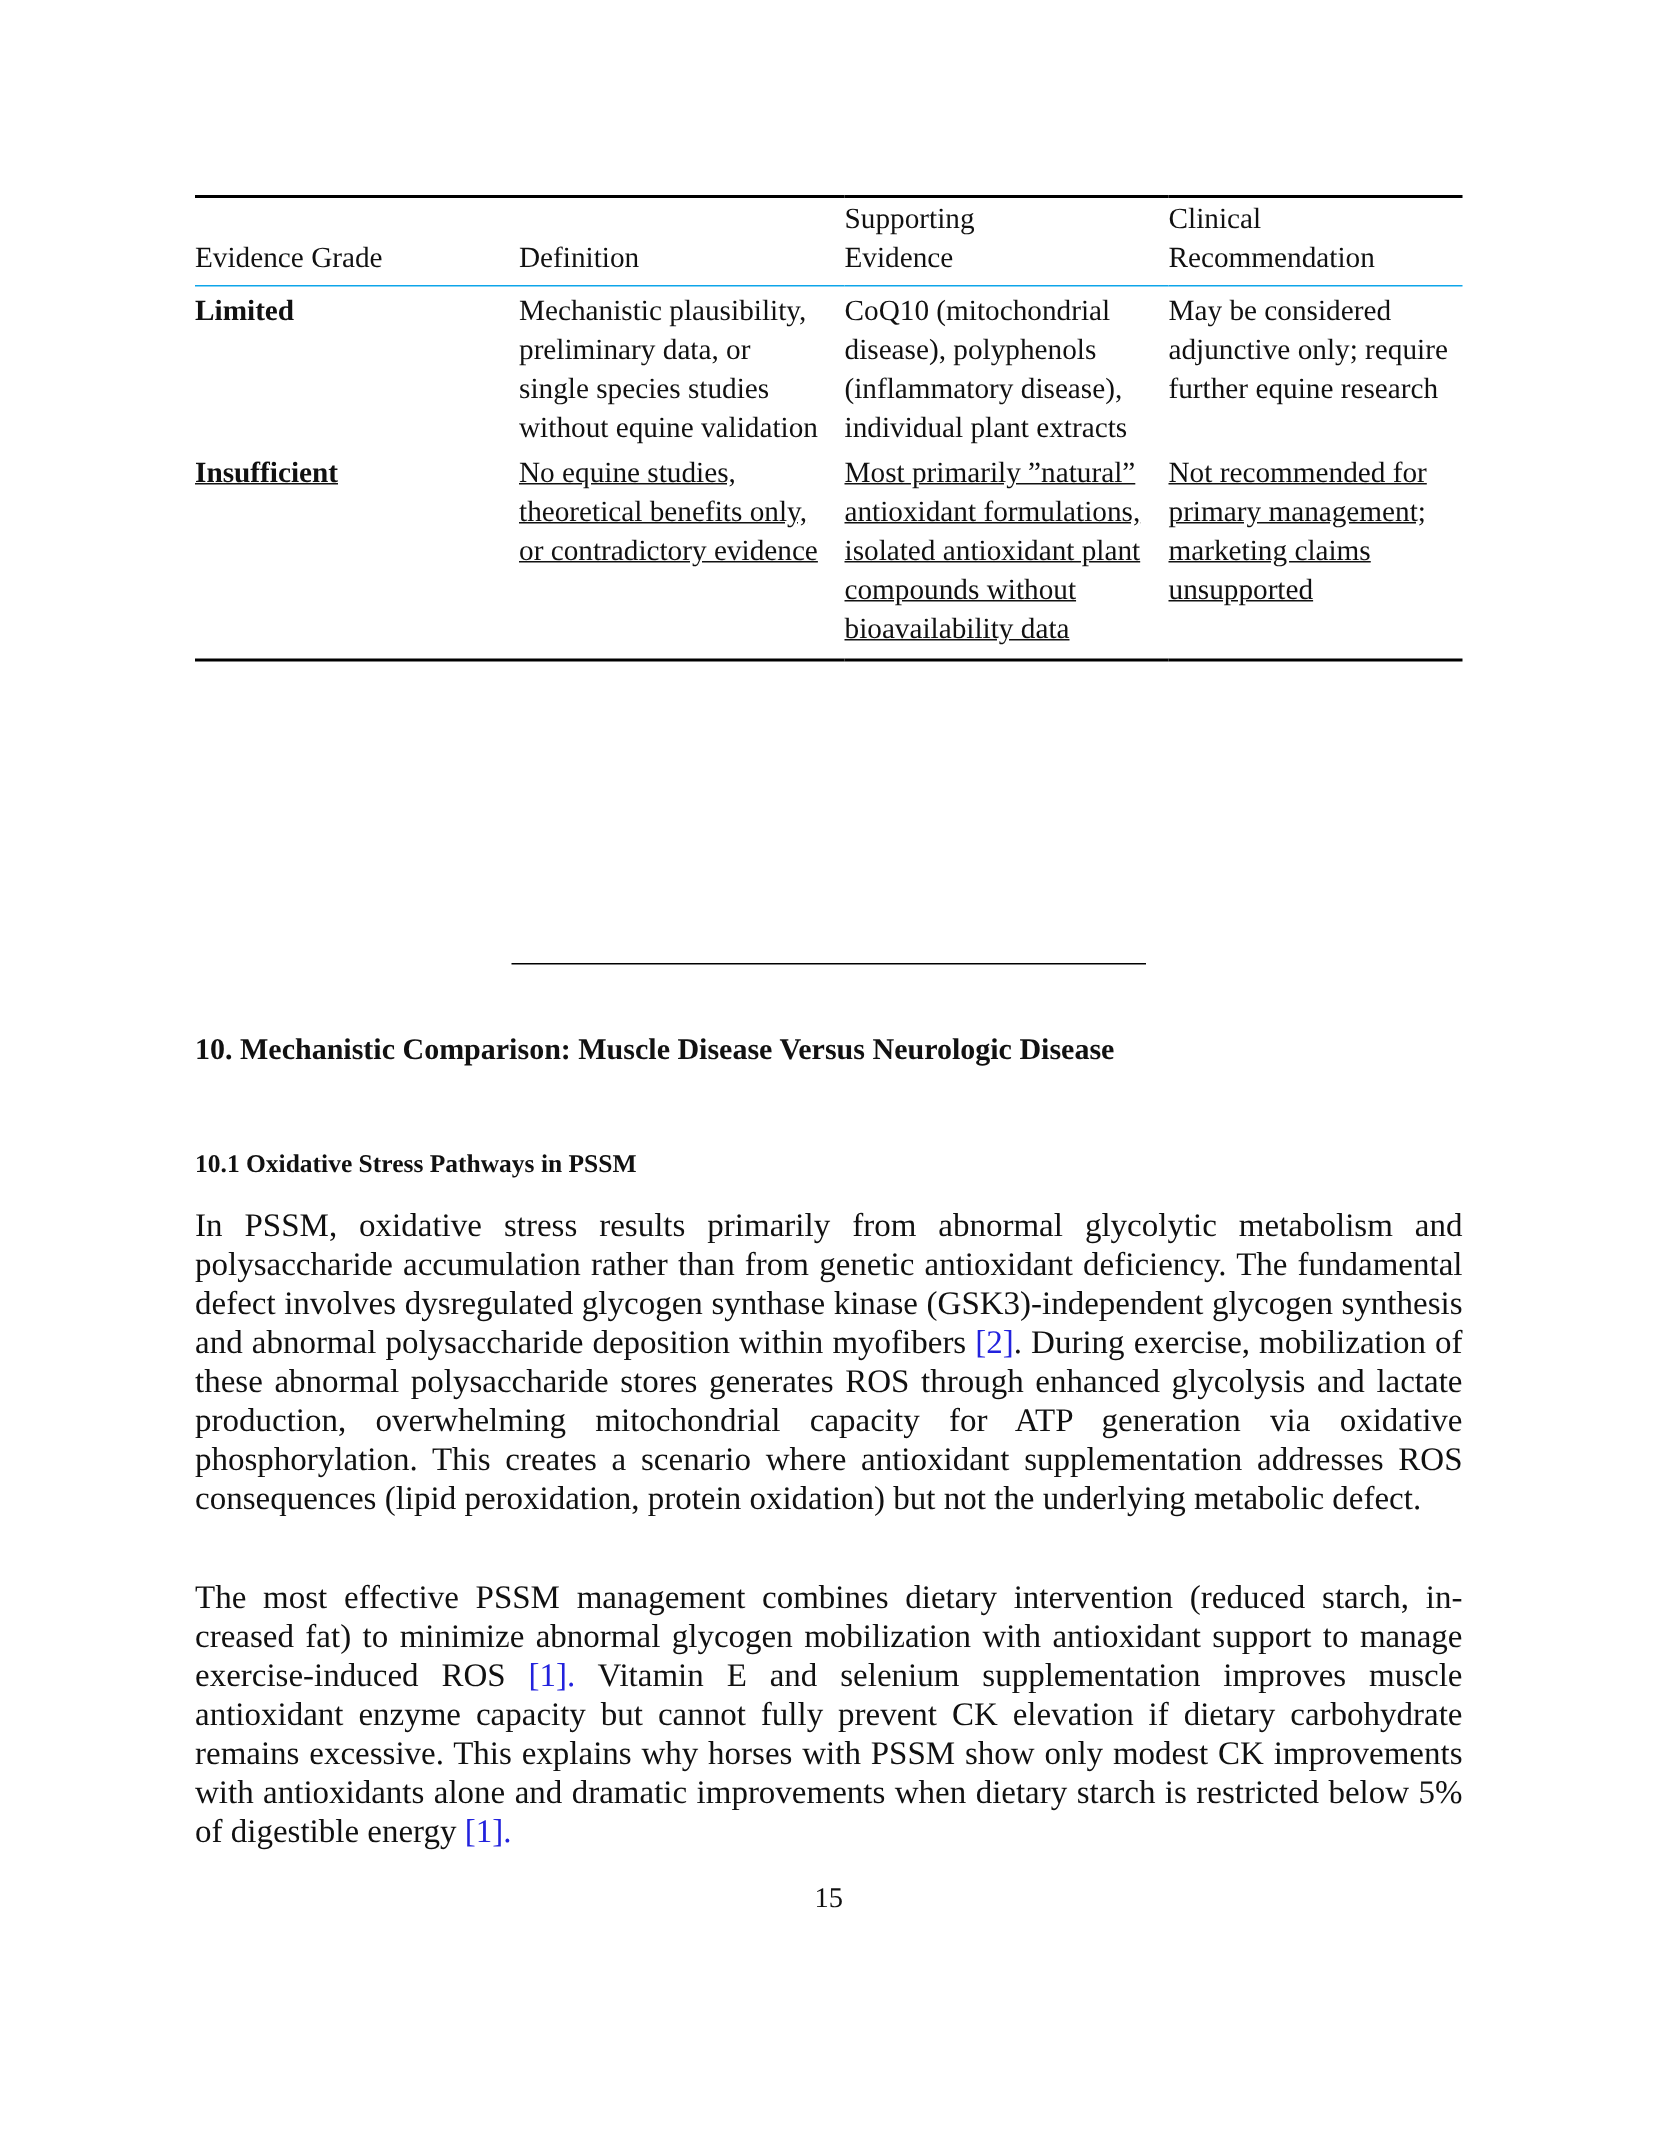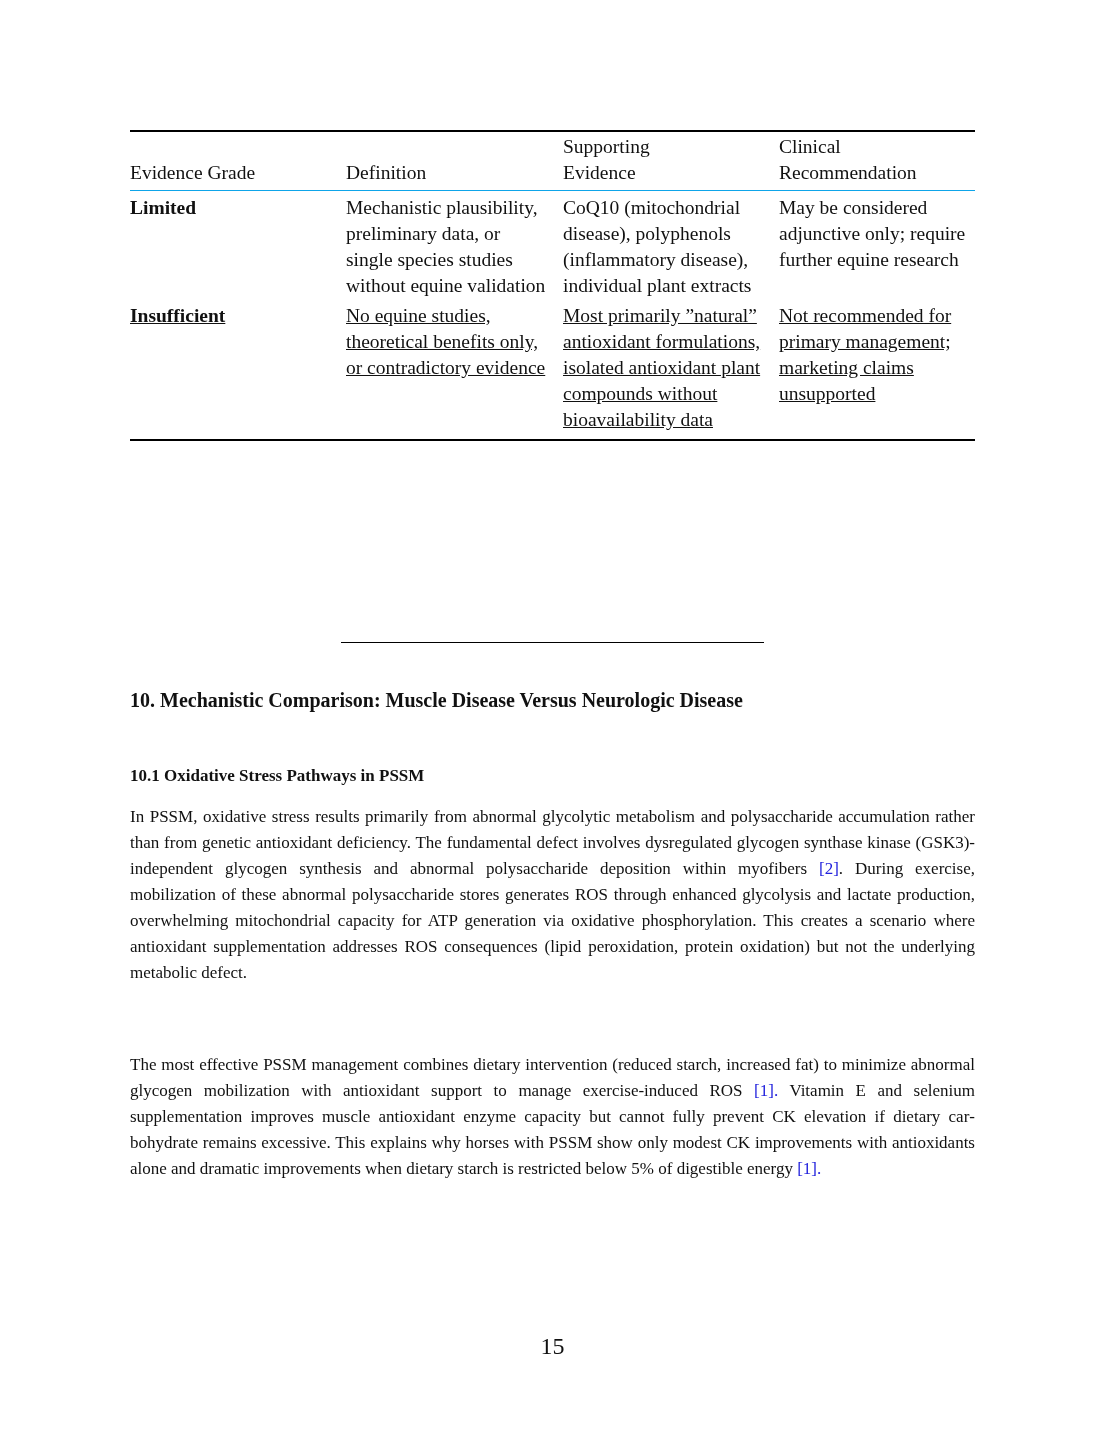--- a/index.html
+++ b/index.html
@@ -24,26 +24,26 @@
     position: absolute; left: 130px; top: 684px; width: 845px; margin: 0;
     font-size: 20px; line-height: 32px; font-weight: bold; text-align: justify;
     text-align-last: left;
   }
   .subsection-title {
     position: absolute; left: 130px; top: 763px; margin: 0;
     font-size: 17px; line-height: 26px; font-weight: bold;
   }
   .para {
     position: absolute; left: 130px; width: 845px; margin: 0;
-    font-size: 17px; line-height: 26px; text-align: justify; hyphens: manual;
+    font-size: 22px; line-height: 26px; text-align: justify; hyphens: manual;
   }
   .p1 { top: 804px; }
   .p2 { top: 1052px; }
   .cite { color: #2222dd; }
-  .page-number { position: absolute; left: 0; width: 1105px; top: 1333px; text-align: center; font-size: 24px; }
+  .page-number { position: absolute; left: 0; width: 1105px; top: 1255px; text-align: center; font-size: 19px; }
 </style>
 </head>
 <body>
 
 <div class="table-wrap">
   <table class="evidence">
     <colgroup>
         <col class="c1">
         <col class="c2">
         <col class="c3">

